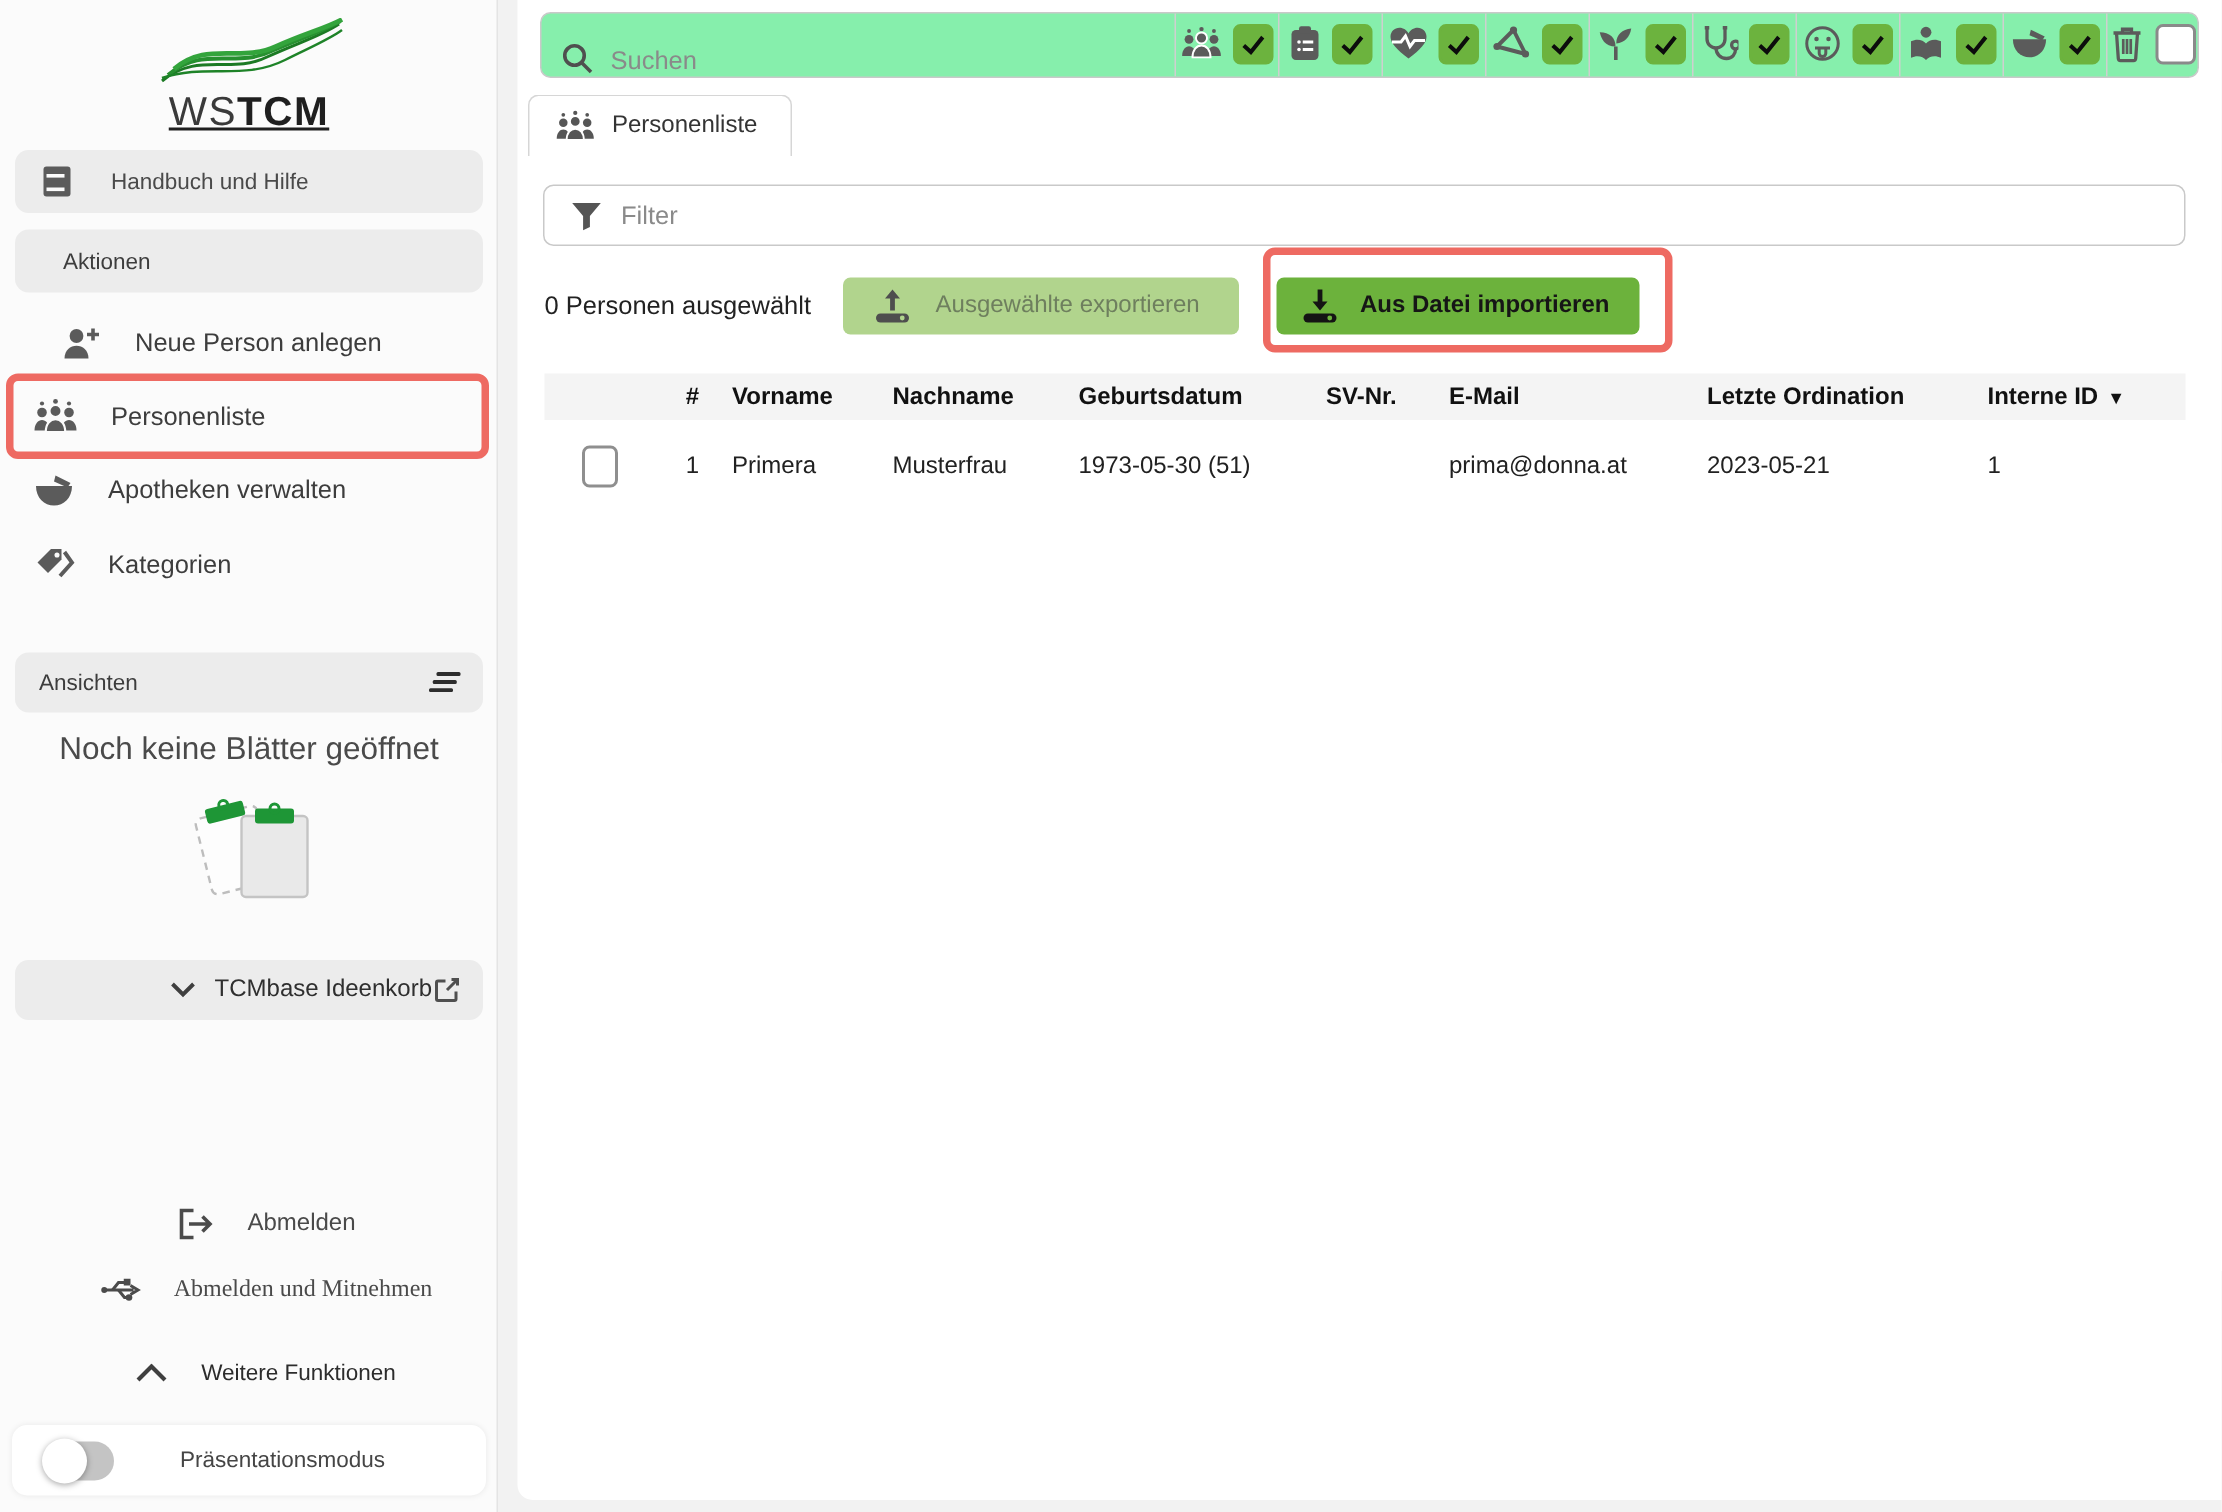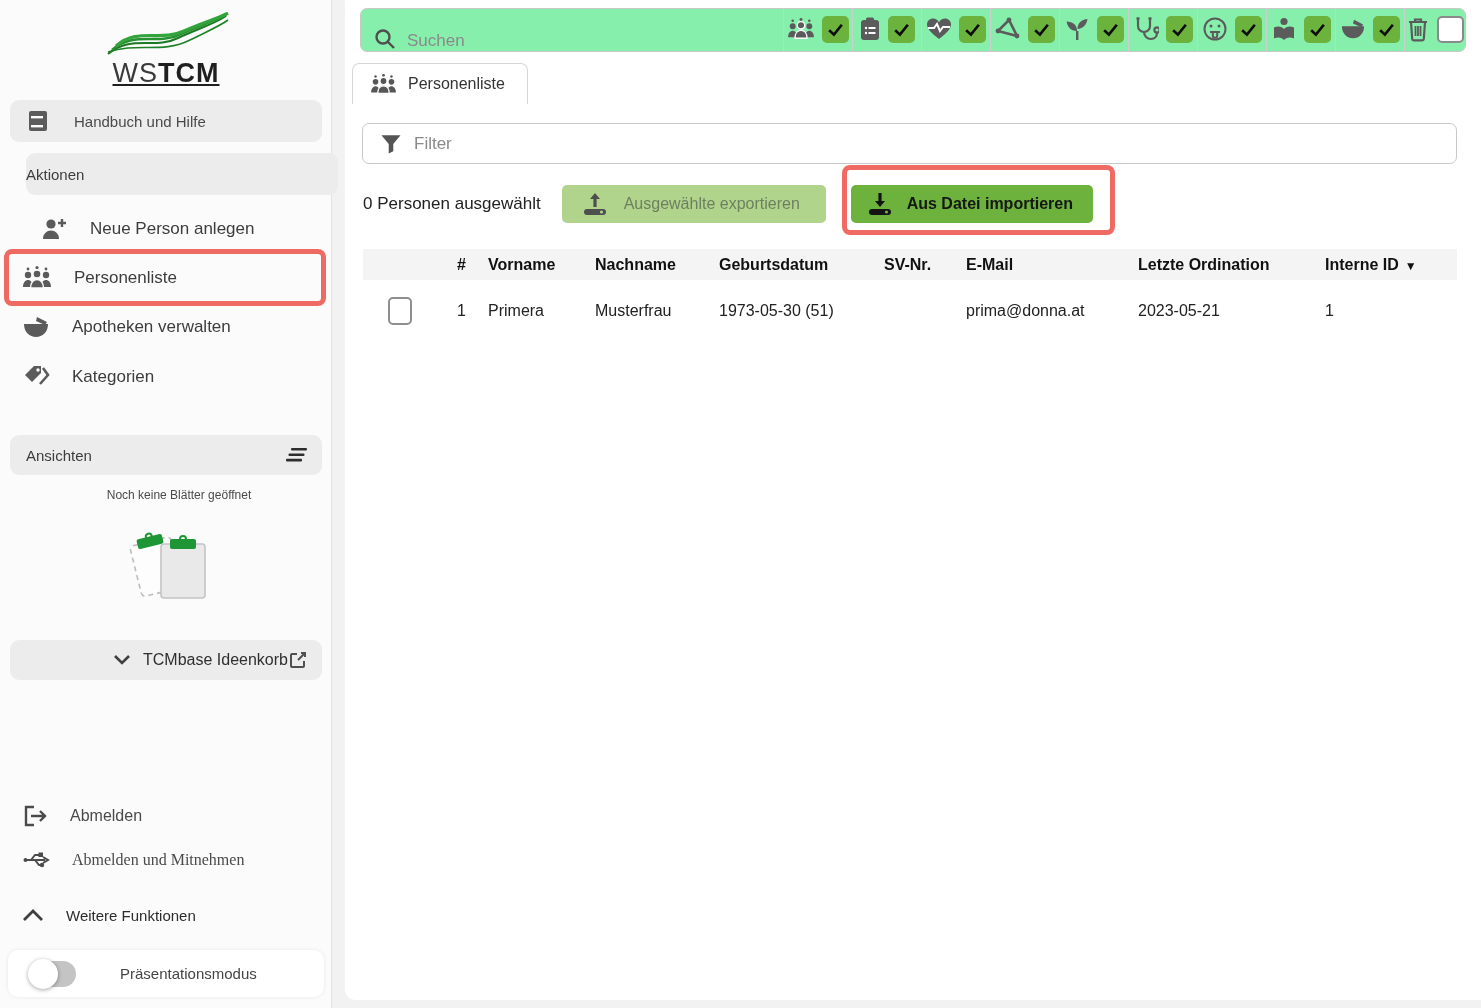--- a/index.html
+++ b/index.html
@@ -14,25 +14,25 @@
   .logo-text .ws { font-weight:400; color:#3a3a3a; }
   .logo-text .tcm { font-weight:800; }
   .side-box { position:absolute; left:10px; width:312px; background:#ececec;
     border-radius:9px; display:flex; align-items:center; }
   .side-item { position:absolute; left:0; width:332px; display:flex; align-items:center;
     padding-left:22px; cursor:pointer; }
   .side-item .lbl { font-size:17px; color:#3d3d3d; }
   .icon { display:inline-flex; align-items:center; justify-content:center; color:#5b5b5b; }
   .gap22 { margin-right:22px; }
   .sec-label { font-size:15px; color:#3d3d3d; }
-  .empty-views { position:absolute; top:488px; left:13px; width:332px; text-align:center;
-    font-size:12px; color:#4a4a4a; }
+  .empty-views { position:absolute; top:488px; left:0; width:332px; text-align:center;
+    font-size:21px; color:#4a4a4a; }
   .illus { position:absolute; top:526px; left:0; width:332px; display:flex; justify-content:center; }
   .footer-item { position:absolute; left:0; width:332px; display:flex; align-items:center;
-    padding-left:22px; cursor:pointer; }
+    padding-left:22px; cursor:pointer;justify-content:center; }
   .present-box { position:absolute; left:8px; top:950px; width:316px; height:47px;
     background:#ffffff; border-radius:10px; box-shadow:0 0 4px rgba(0,0,0,.08);
     display:flex; align-items:center; padding-left:22px; }
   .toggle { width:46px; height:26px; border-radius:13px; background:#c4c4c4;
     position:relative; cursor:pointer; }
   .toggle .knob { position:absolute; left:-2px; top:-2px; width:30px; height:30px;
     border-radius:50%; background:#fff; box-shadow:0 1px 4px rgba(0,0,0,.35); }
 
   
   #main { position:absolute; left:345px; top:0; width:1136px; height:1000px;
@@ -111,21 +111,21 @@
     <span class="icon gap22">
       <svg width="26" height="26" viewBox="0 0 26 26" fill="currentColor">
         <path d="M5,3 h14 a2,2 0 0 1 2,2 v16 a2,2 0 0 1 -2,2 h-14 a2,2 0 0 1 -2,-2 v-16 a2,2 0 0 1 2,-2 z"></path>
         <rect x="5" y="8" width="12" height="2.4" fill="#fbfbfb"></rect>
         <rect x="5" y="17" width="12" height="2.4" fill="#fbfbfb"></rect>
       </svg>
     </span>
     <span class="lbl" style="font-size:15px;color:#4a4a4a;">Handbuch und Hilfe</span>
   </div>
 
-  <div class="side-box" style="top:153px; height:42px; padding-left:0;margin-left:16px;">
+  <div class="side-box" style="top:153px; height:42px; padding-left:32px;">
     <span class="sec-label">Aktionen</span>
   </div>
 
   <div class="side-item" style="top:204px; height:49px;margin-left:18px;">
     <span class="icon gap22">
       <svg width="28" height="26" viewBox="0 0 28 26" fill="currentColor">
         <circle cx="11" cy="8" r="4.6"></circle>
         <path d="M3,23 c0,-5.5 4,-8.5 8,-8.5 s8,3 8,8.5 z"></path>
         <path d="M22,3 v8 M18,7 h8" stroke="currentColor" stroke-width="2.4" fill="none"></path>
       </svg>

